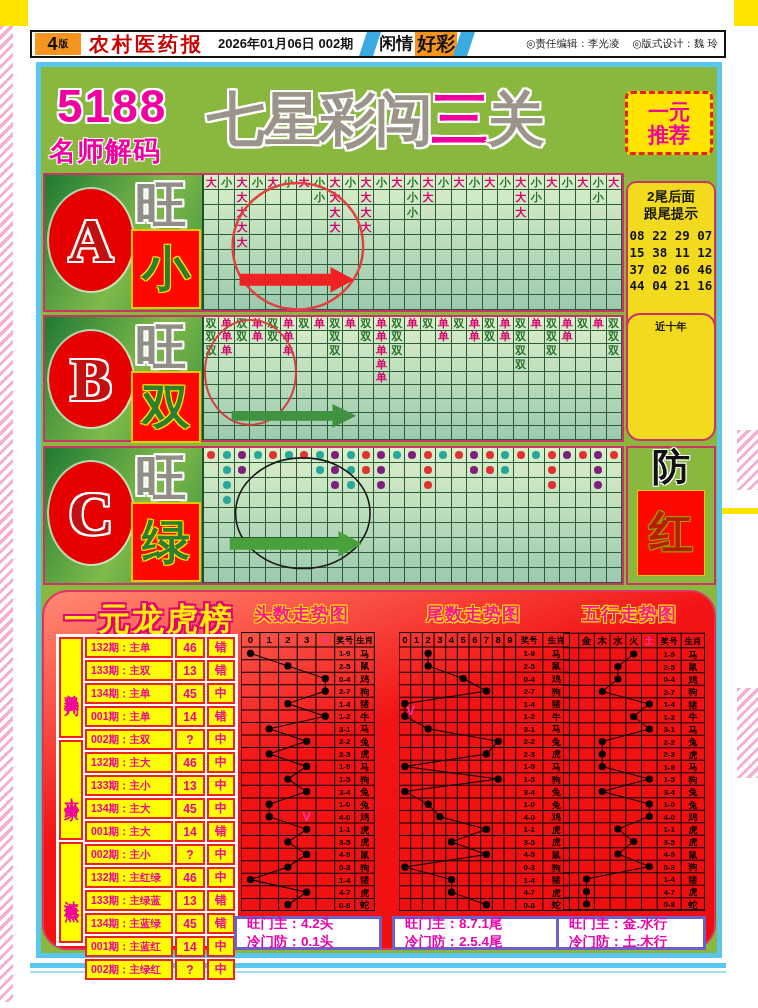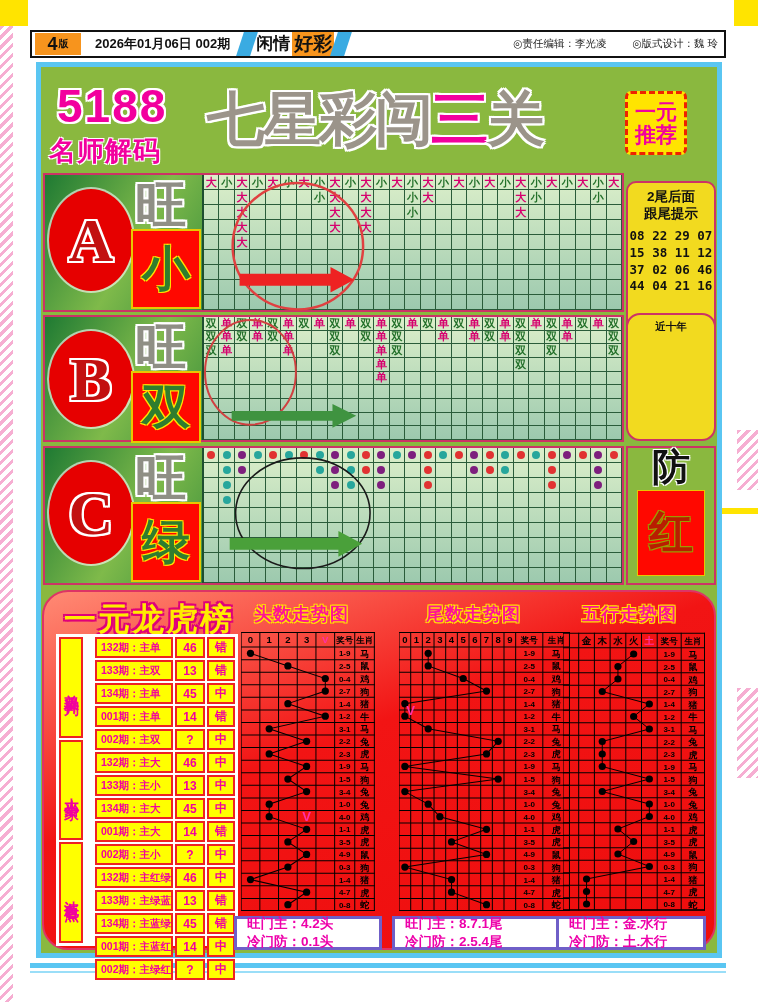--- a/index.html
+++ b/index.html
@@ -21,31 +21,31 @@
              display:flex; align-items:center; justify-content:center; }
   .edition .n { font-size:18px; } .edition .b { font-size:10px; margin-left:1px; }
   .paper { color:#cc0000; font-weight:bold; font-size:20px; letter-spacing:3px; margin-left:8px; }
   .dateiss { color:#111; font-weight:bold; font-size:13px; margin-left:14px; }
   .flag { display:flex; align-items:stretch; height:24px; margin-left:10px; }
   .flag .sl { width:14px; background:#3aabe2; transform:skewX(-18deg); }
   .flag .sr { width:14px; background:#3aabe2; transform:skewX(-18deg); }
   .flag .t1 { font-size:17px; font-weight:bold; color:#111; background:#fff; padding:0 2px; line-height:24px; }
   .flag .t2 { font-size:19px; font-weight:bold; color:#111; background:#f7941d; padding:0 2px; line-height:24px; }
   .credits { margin-left:auto; margin-right:6px; font-size:10.5px; color:#222; white-space:nowrap; }
-  .credits span { margin-left:23px; }
+  .credits span { margin-left:10px; }
 
   
   .frame { left:36px; top:62px; width:686px; height:896px; border:5px solid #5ac6f2; background:#8ab83f; }
 
   
   .code5188 { left:16px; top:12px; font-size:46px; font-weight:bold; color:#f2009e; letter-spacing:2px; }
   .jiema { left:8px; top:66px; font-size:27px; font-weight:bold; color:#f2009e; letter-spacing:1px; }
   .maintitle { left:166px; top:14px; width:400px; font-size:58px; font-weight:bold; color:#9b948a; white-space:nowrap; letter-spacing:-2px; }
   .maintitle .san { color:#f2009e; }
-  .badge { left:584px; top:24px; width:62px; height:64px; background:#ffe400; border:3px dashed #ee2200;
+  .badge { left:584px; top:24px; width:88px; height:64px; background:#ffe400; border:3px dashed #ee2200;
            border-radius:6px; display:flex; flex-direction:column; align-items:center; justify-content:center; }
   .badge div { font-size:21px; font-weight:bold; color:#f2009e; line-height:1.1; }
 
   
   .section { left:2px; width:581px; border:2px solid #cc3366; display:flex; }
   .labelzone { position:relative; width:158px; background:linear-gradient(120deg,#1f7a33,#7fba4a 55%,#3c8f3c); }
   .gridwrap { position:relative; width:423px; border-left:2px solid #1e4f30;
               background:linear-gradient(180deg,#dcefca,#9cc9ae); }
   .abc-grid { position:absolute; inset:0; display:grid; grid-template-columns:repeat(27,1fr); grid-template-rows:repeat(9,1fr); }
   .gcell { border-right:1px solid #2a5c3a; border-bottom:1px solid #2a5c3a; display:flex; align-items:center; justify-content:center; overflow:hidden; }
@@ -83,21 +83,21 @@
   .redpanel { left:1px; top:523px; width:674px; height:360px; border:2px solid #dd3366; border-radius:26px;
               background:linear-gradient(160deg,#ff8a74 0%,#f21414 42%,#ee0d0d 100%); }
   .lt-title { left:20px; top:6px; font-size:32px; font-weight:bold; color:#ffec00; letter-spacing:2px; }
   .cht-title { font-size:18px; font-weight:bold; color:#ff1493; letter-spacing:1px;font-family:Liberation Serif, serif; }
 
   .lt-table { left:12px; top:42px; width:182px; height:312px; display:flex; background:#fff; border:2px solid #fff; }
   .lt-groups { width:26px; display:flex; flex-direction:column; }
   .lt-groups .g { flex:1; background:#ffff00; border:2px solid #ee2222; margin:1px; display:flex; align-items:center; justify-content:center; }
   .lt-groups .g span { writing-mode:vertical-rl; text-orientation:upright; font-size:15px; font-weight:bold; color:#f2009e; letter-spacing:2px; }
   .lt-rows { flex:1; display:flex; flex-direction:column; }
-  .lt-row { flex:1; display:flex;padding-left:10px; }
+  .lt-row { flex:1; display:flex; }
   .lt-row div { background:#ffff00; border:2px solid #ee2222; margin:1px; color:#f2009e; font-weight:bold;
                 display:flex; align-items:center; justify-content:center; }
   .lt-row .c1 { flex:1; font-size:10.5px; justify-content:flex-start; padding-left:4px; white-space:nowrap; }
   .lt-row .c2 { width:30px; font-size:12px; }
   .lt-row .c3 { width:28px; font-size:12px; }
 
   .predbox { background:#fff; border:3px solid #6f5fc8; display:flex; flex-direction:column; justify-content:center;
              padding-left:10px; }
   .predbox div { color:#ee00aa; font-weight:bold; font-size:13.5px; line-height:1.3; white-space:nowrap; }
 
@@ -115,20 +115,21 @@
   <div class="abs hatch" style="left:737px;top:688px;width:21px;height:90px;"></div>
   <div class="abs decor-line" style="left:622px;top:508px;width:136px;height:6px;"></div>
   <div class="abs" style="left:30px;top:963px;width:696px;height:5px;background:#5ac6f2;"></div>
   <div class="abs" style="left:30px;top:971px;width:696px;height:2px;background:#9adef8;"></div>
 
   <div class="abs hdr">
     <div class="edition">
       <span class="n">4</span>
       <span class="b">版</span>
     </div>
+    <div class="paper">农村医药报</div>
     <div class="dateiss">2026年01月06日 002期</div>
     <div class="flag">
       <div class="sl"></div>
       <div class="t1">闲情</div>
       <div class="t2">好彩</div>
       <div class="sr"></div>
     </div>
     <div class="credits">
       <span>◎责任编辑：李光凌</span>
       <span>◎版式设计：魏 玲</span>

